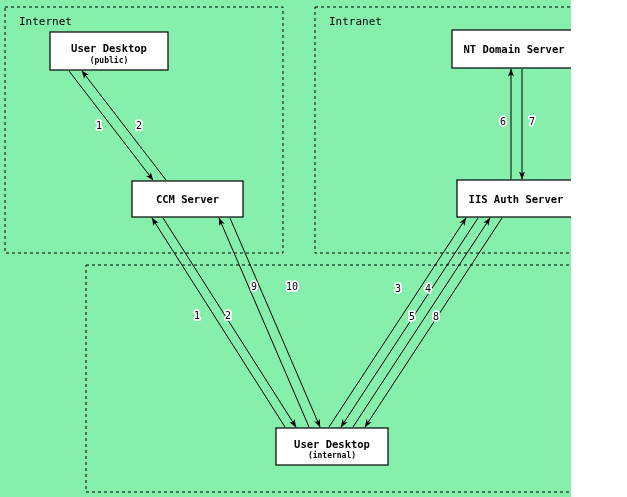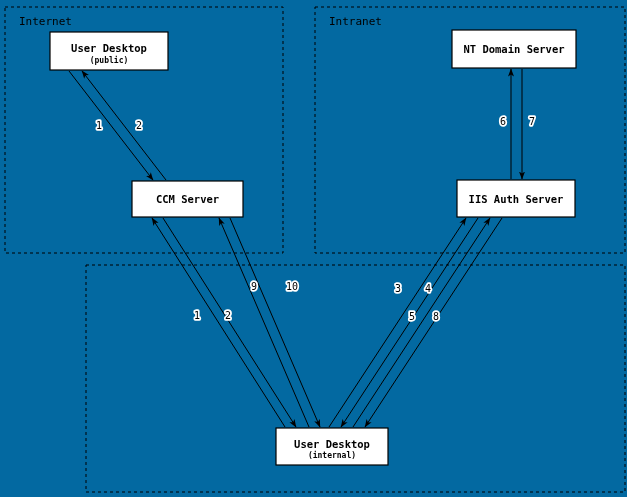--- a/index.html
+++ b/index.html
@@ -2,23 +2,23 @@
 <html><head>
 <meta charset="utf-8">
 <style>
   html, body {
     margin: 0;
     padding: 0;
     background: #ffffff;
   }
   #diagram-root {
     position: relative;
-    width: 627px;
+    width: 571px;
     height: 497px;
-    background: #0369a1;
+    background: #86efac;
     font-family: "DejaVu Sans Mono", monospace;
     overflow: hidden;
     text-align: center;
   }
   svg.canvas {
     position: absolute;
     left: 0;
     top: 0;
     width: 627px;
     height: 497px;

